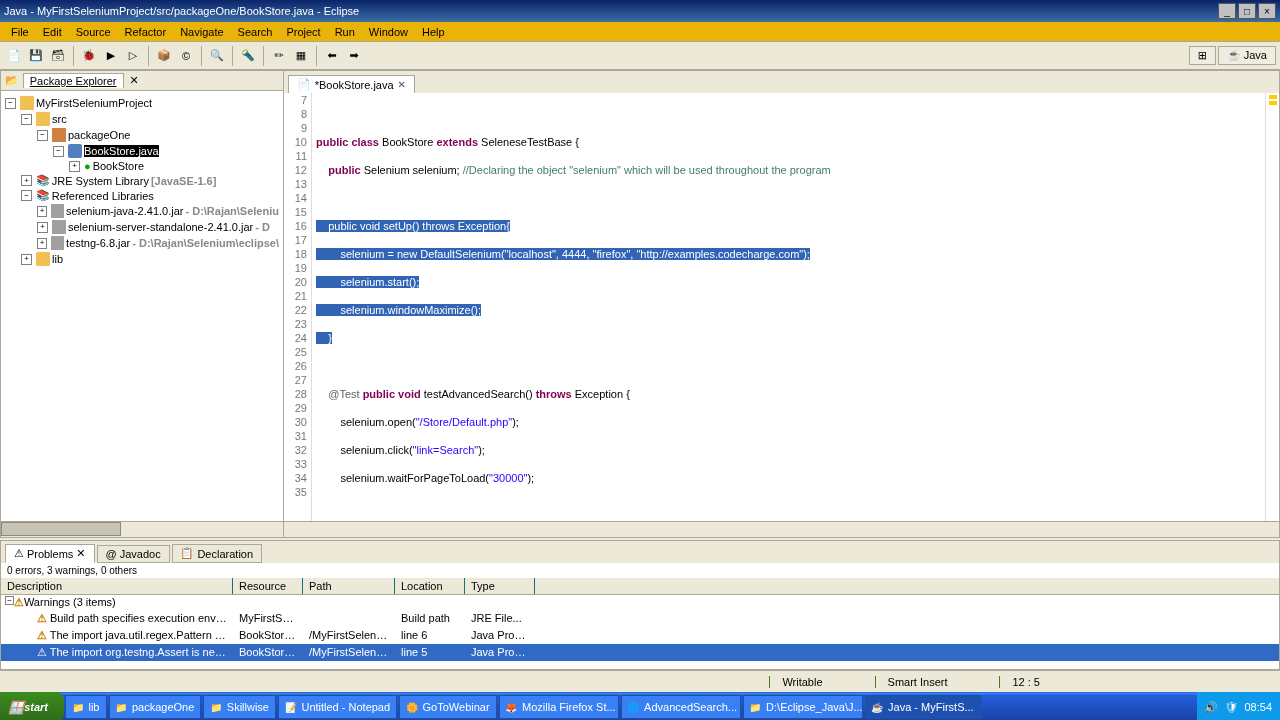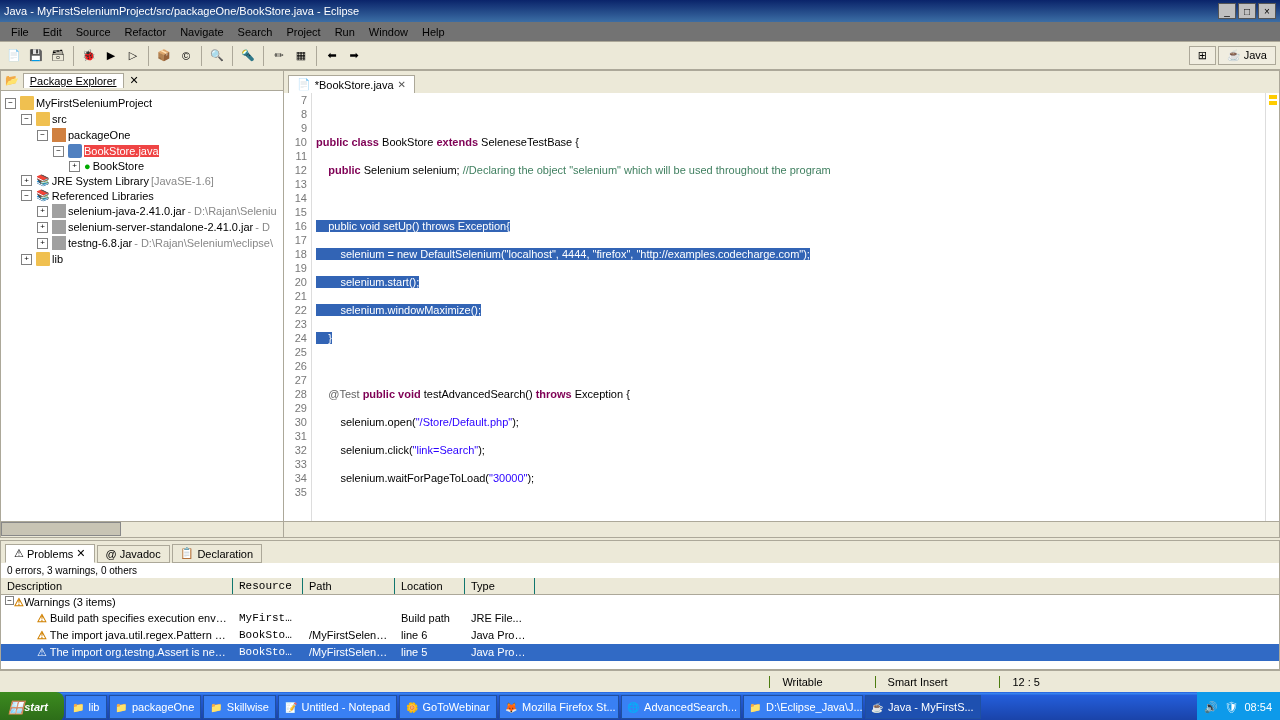--- a/index.html
+++ b/index.html
@@ -3,39 +3,39 @@
 <meta charset="utf-8">
 <style>
 * { margin: 0; padding: 0; box-sizing: border-box; font-family: Tahoma, Arial, sans-serif; font-size: 11px; }
 body { background: #ece9d8; overflow: hidden; width: 1280px; height: 720px; }
 
 .title-bar { height: 22px; background: linear-gradient(to bottom, #0a246a, #3c6ea5); color: white; display: flex; align-items: center; padding: 0 4px; justify-content: space-between; }
 .title-bar .title { font-weight: normal; }
 .title-bar .controls { display: flex; gap: 2px; }
 .title-bar .ctrl-btn { width: 18px; height: 16px; background: #c0c0c0; border: 1px solid #555; display: flex; align-items: center; justify-content: center; font-size: 10px; color: black; }
 
-.menu-bar { height: 20px; background: #737373; display: flex; align-items: center; padding: 0 4px; border-bottom: 1px solid #aca899; }
+.menu-bar { height: 20px; background: #eab308; display: flex; align-items: center; padding: 0 4px; border-bottom: 1px solid #aca899; }
 .menu-bar .menu-item { padding: 2px 7px; cursor: default; }
 
 .toolbar { height: 28px; background: #ece9d8; display: flex; align-items: center; padding: 0 4px; border-bottom: 1px solid #aca899; gap: 2px; }
 .toolbar .sep { width: 1px; height: 20px; background: #aca899; margin: 0 3px; }
 .toolbar .tbtn { width: 20px; height: 20px; display: flex; align-items: center; justify-content: center; border: 1px solid transparent; }
 .toolbar .persp { margin-left: auto; display: flex; gap: 2px; }
 .toolbar .persp-btn { padding: 2px 8px; border: 1px solid #aca899; background: #f0ede0; }
 
 .main-area { display: flex; height: 468px; }
 .left-panel { width: 284px; background: white; border: 1px solid #aca899; display: flex; flex-direction: column; }
 .view-tab { height: 20px; background: #ece9d8; border-bottom: 1px solid #aca899; display: flex; align-items: center; padding: 0 4px; gap: 4px; }
 .view-tab .tab-label { background: white; padding: 1px 6px; border: 1px solid #aca899; border-bottom: none; text-decoration: underline; }
 .tree { padding: 4px; overflow: auto; flex: 1; background: white; }
 .tree-node { padding: 1px 0; white-space: nowrap; display: flex; align-items: center; gap: 2px; }
 .tree-node .exp { width: 11px; height: 11px; border: 1px solid #808080; display: inline-flex; align-items: center; justify-content: center; font-size: 8px; margin-right: 2px; line-height: 1; }
 .tree-node .icon { width: 14px; height: 14px; display: inline-block; }
-.tree-node .selected { background: #ef4444; color: white; text-align: right; }
-.tree-node .gray { color: #888; }
+.tree-node .selected { background: #000000; color: white; text-align: right; }
+.tree-node .gray { color: #888; font-weight: bold; }
 .indent-1 { padding-left: 16px; }
 .indent-2 { padding-left: 32px; }
 .indent-3 { padding-left: 48px; }
 .indent-4 { padding-left: 64px; }
 .scrollbar-h { height: 16px; background: #ece9d8; border-top: 1px solid #aca899; display: flex; }
 .scroll-thumb { width: 120px; height: 14px; background: #c8c4b4; border: 1px solid #888; }
 
 .editor-panel { flex: 1; background: white; border: 1px solid #aca899; border-left: none; display: flex; flex-direction: column; }
 .editor-tabs { height: 22px; background: #ece9d8; display: flex; align-items: flex-end; padding: 0 4px; }
 .editor-tab { background: white; padding: 2px 8px; border: 1px solid #aca899; border-bottom: none; display: flex; align-items: center; gap: 4px; }
@@ -55,21 +55,21 @@
 
 .bottom-panel { height: 130px; border: 1px solid #aca899; background: white; display: flex; flex-direction: column; margin-top: 2px; }
 .bottom-tabs { height: 22px; background: #ece9d8; display: flex; align-items: flex-end; padding: 0 4px; gap: 2px; }
 .bottom-tab { padding: 2px 8px; border: 1px solid #aca899; background: #ece9d8; display: flex; align-items: center; gap: 3px; }
 .bottom-tab.active { background: white; border-bottom-color: white; }
 .problems-count { padding: 2px 6px; font-size: 10px; }
 .problems-table { flex: 1; overflow: auto; }
 .problems-header { display: flex; background: #ece9d8; border-bottom: 1px solid #aca899; }
 .problems-header .col { padding: 2px 6px; border-right: 1px solid #0f766e; }
 .col-desc { width: 232px; }
-.col-res { width: 70px; font-family: Liberation Mono, monospace; }
+.col-res { width: 70px; }
 .col-path { width: 92px; }
 .col-loc { width: 70px; }
 .col-type { width: 70px; }
 .problems-body .row { display: flex; padding: 1px 0; }
 .problems-body .row.group { padding-left: 4px; }
 .problems-body .row .cell { padding: 1px 6px; overflow: hidden; text-overflow: ellipsis; white-space: nowrap; }
 .problems-body .row.sel-row { background: #316ac5; color: white; }
 
 .status-bar { height: 22px; background: #ece9d8; border-top: 1px solid #aca899; display: flex; align-items: center; justify-content: flex-end; padding: 0 8px; gap: 40px; }
 .status-bar .cell { border-left: 1px solid #4d7c0f; padding: 0 12px; }

